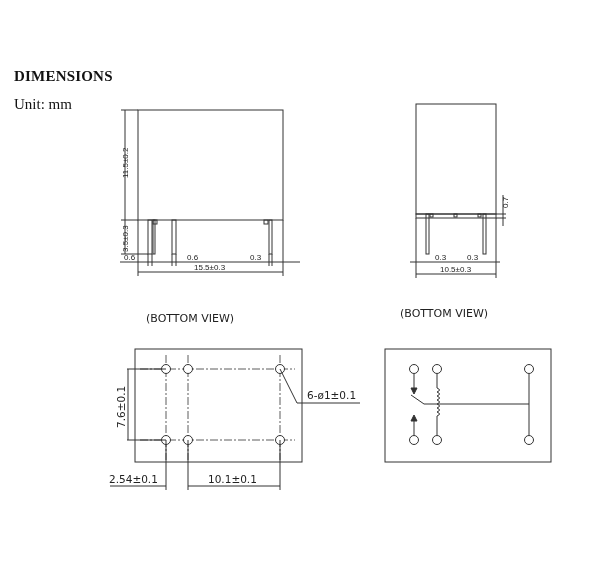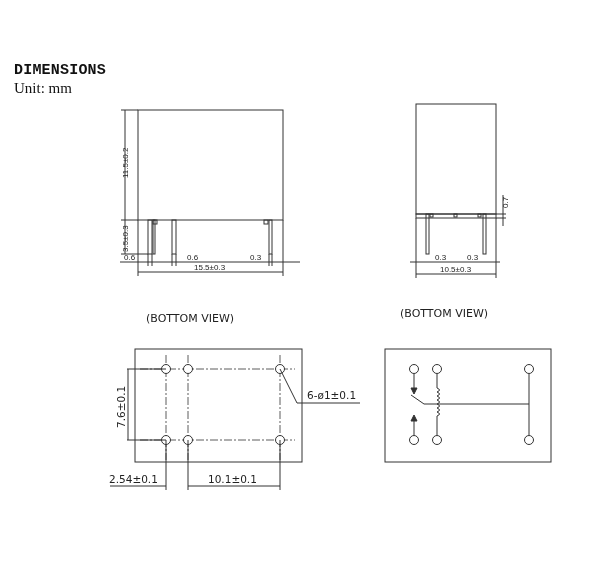--- a/index.html
+++ b/index.html
@@ -1,18 +1,18 @@
 <!DOCTYPE html>
 <html><head>
 <meta charset="utf-8">
 <style>
   html, body { margin:0; padding:0; background:#ffffff; }
   body { width:600px; height:568px; position:relative; overflow:hidden; font-family:"Liberation Serif", serif; color:#111; }
-  .title { position:absolute; left:14px; top:62px; font-size:15px; font-weight:bold; letter-spacing:0.2px;font-family:Liberation Mono, monospace; }
-  .unit { position:absolute; left:14px; top:80px; font-size:15px;text-align:right; }
+  .title { position:absolute; left:14px; top:68px; font-size:15px; font-weight:bold; letter-spacing:0.2px; }
+  .unit { position:absolute; left:14px; top:96px; font-size:15px;text-align:right; }
   svg { position:absolute; left:0; top:0; }
   .dim { font-family:"Liberation Sans", sans-serif; font-size:8px; fill:#222; }
   .lbl { font-family:"DejaVu Sans", sans-serif; font-size:11px; fill:#222; }
   .lbl2 { font-family:"DejaVu Sans", sans-serif; font-size:10.5px; fill:#222; }
 </style>
 </head>
 <body>
 
 <div class="title">DIMENSIONS</div>
 <div class="unit">Unit: mm</div>

